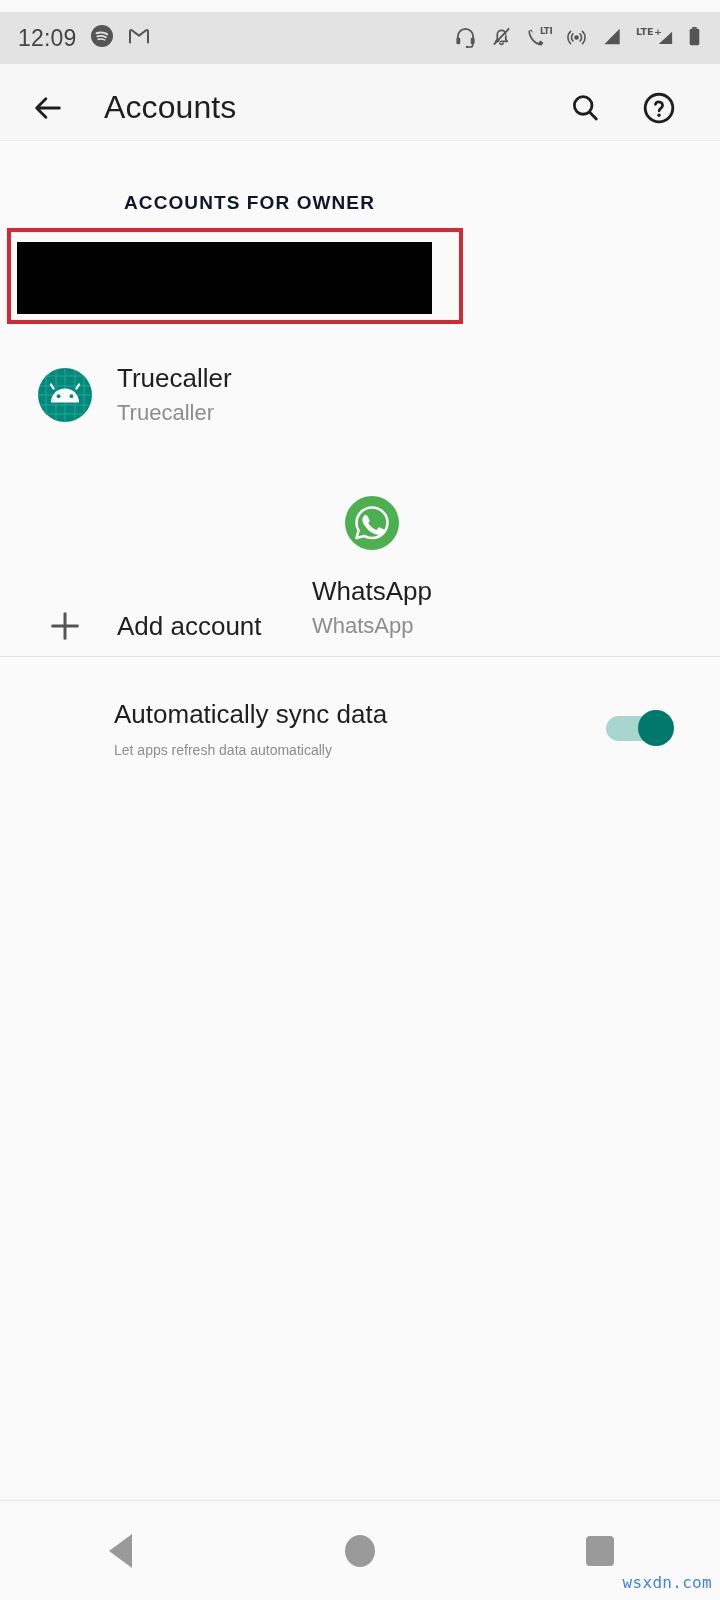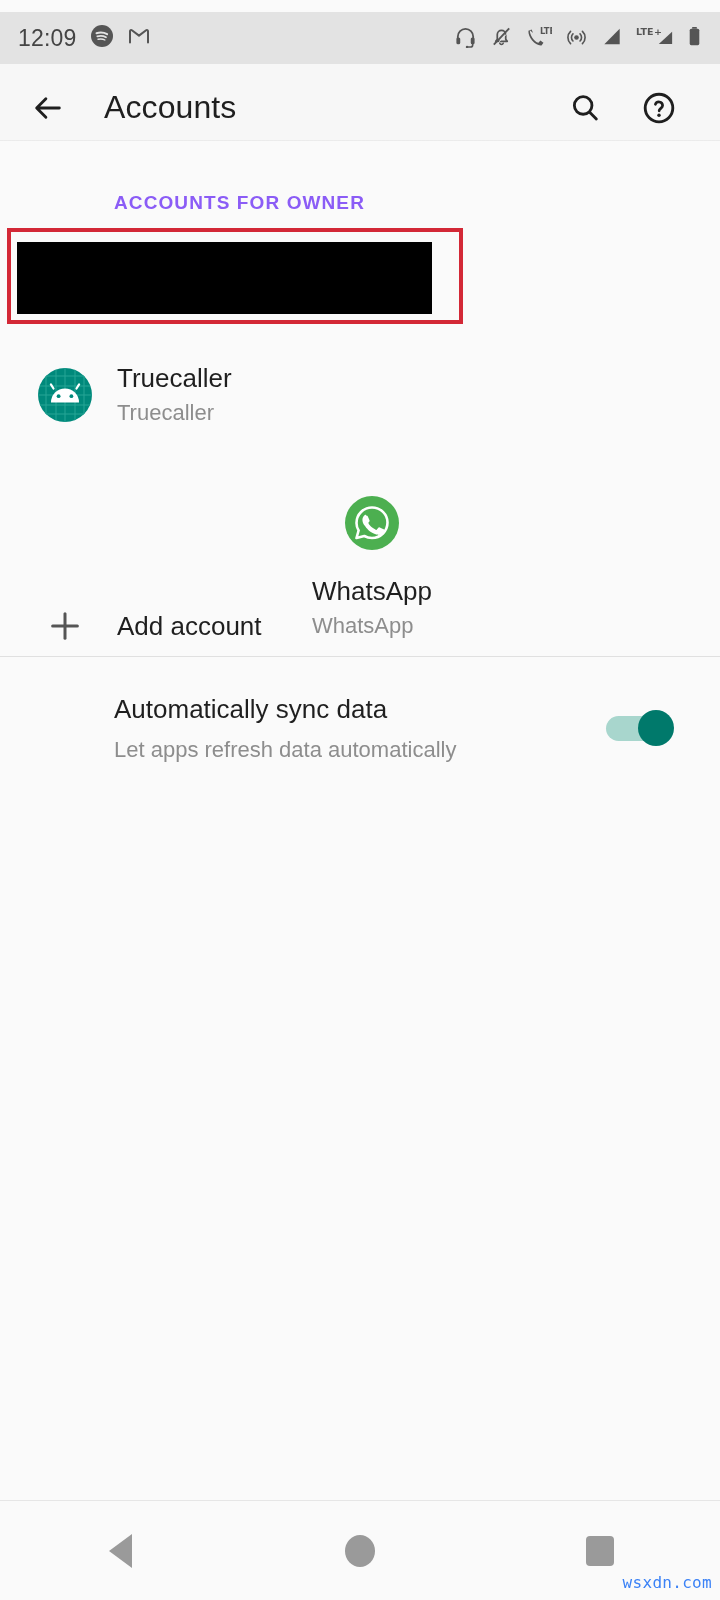--- a/index.html
+++ b/index.html
@@ -54,22 +54,22 @@
   .action-btn {
     width:58px; height:58px;
     display:flex; align-items:center; justify-content:center;
     cursor:pointer;
   }
 
   
   .content { position:absolute; top:141px; left:0; width:720px; bottom:100px; background:#fafafa; }
 
   .section-header {
-    position:absolute; top:51px; left:114px;
-    font-size:19px; font-weight:bold; color:#8b5cf6;
+    position:absolute; top:51px; left:124px;
+    font-size:19px; font-weight:bold; color:#0f172a;
     letter-spacing:1.1px;
   }
 
   
   .redact-wrap { position:absolute; top:87px; left:7px; width:456px; height:96px; }
   .redact-box {
     position:absolute; inset:0;
     border:4px solid #d32836;
     background:#fafafa;
   }
@@ -99,21 +99,21 @@
     background:#e0e0e0;
   }
 
   
   .sync-row {
     position:absolute; top:534px; left:0; width:720px; height:106px;
     display:flex; align-items:center; cursor:pointer;gap:28px;
   }
   .sync-text { margin-left:114px; display:flex; flex-direction:column; }
   .sync-title { font-size:26px; color:#1f1f1f; }
-  .sync-sub { font-size:22px; color:#8d8d8d; margin-top:12px; }
+  .sync-sub { font-size:14px; color:#8d8d8d; margin-top:12px; }
   .toggle {
     margin-left:auto; margin-right:46px;
     position:relative; width:68px; height:30px; cursor:pointer;
   }
   .toggle-track {
     position:absolute; top:3px; left:0;
     width:62px; height:25px; border-radius:13px;
     background:#a8d6cd;
   }
   .toggle-thumb {

